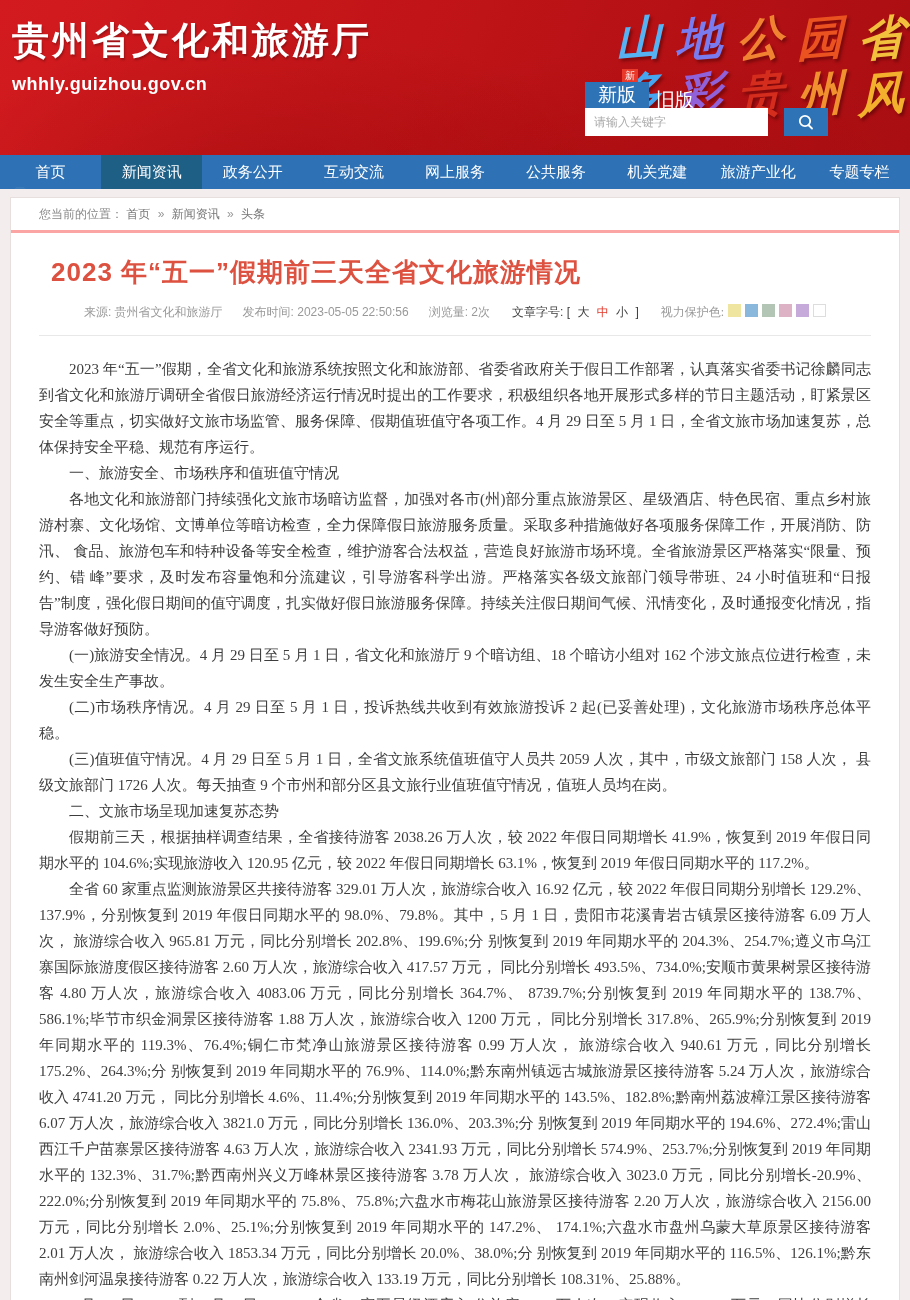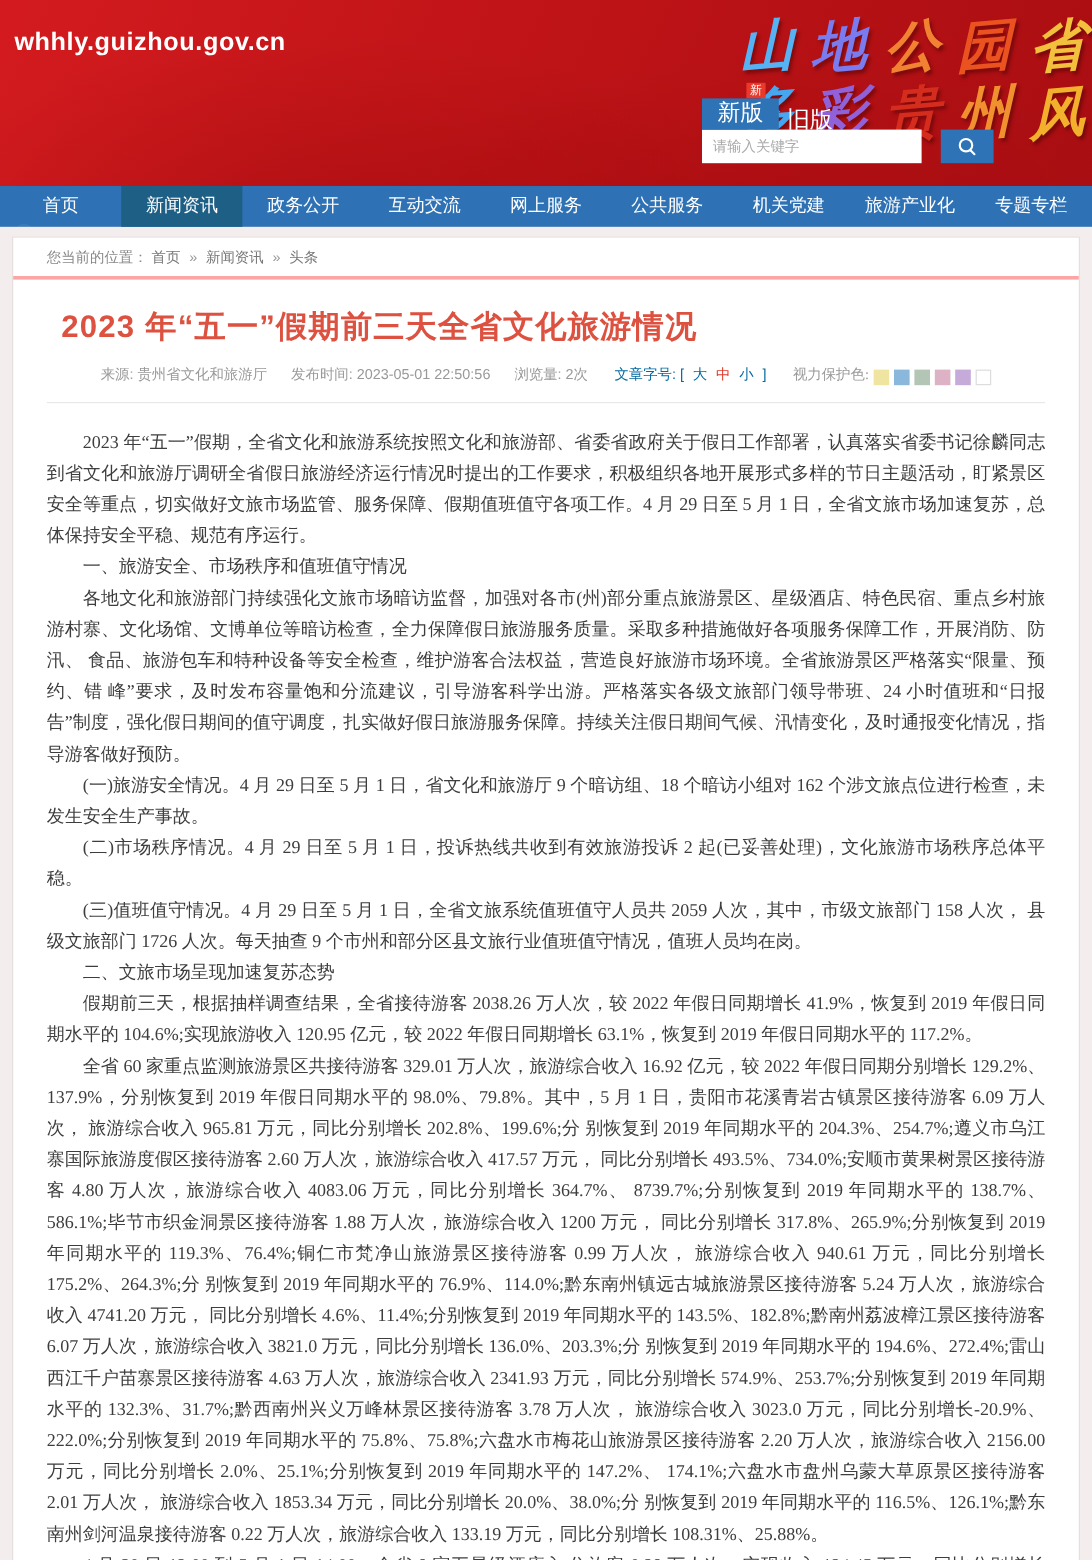--- a/index.html
+++ b/index.html
@@ -13,21 +13,21 @@
   
   .header{
     position:relative; height:155px; overflow:hidden;
     background:
       radial-gradient(ellipse 600px 260px at 30% 120%, rgba(120,0,0,.25), transparent 60%),
       radial-gradient(ellipse 500px 200px at 70% 110%, rgba(140,0,0,.18), transparent 60%),
       linear-gradient(115deg,#d31b1f 0%,#be1317 50%,#a90e12 100%);
   }
   .site-block{ position:absolute; left:12px; top:16px; color:#fff; }
   .site-title{ font-size:37px; font-weight:bold; letter-spacing:3px; text-shadow:1px 2px 2px rgba(0,0,0,.25); }
-  .site-url{ font-size:21px; font-weight:bold; margin-top:8px; letter-spacing:.5px; }
+  .site-url{ font-size:18px; font-weight:bold; margin-top:8px; letter-spacing:.5px; }
 
   .slogan{ position:absolute; top:10px; right:6px; text-align:right;
     font-family:"DejaVu Serif","Liberation Serif",serif; font-weight:bold; font-style:italic; }
   .slogan-row{ height:56px; line-height:56px; white-space:nowrap; }
   .slogan-row span{ display:inline-block; font-size:46px; margin-left:9px;
     transform:rotate(-5deg) skewX(-4deg); text-shadow:2px 3px 3px rgba(60,0,0,.45); }
 
   .search-widget{ position:absolute; right:82px; top:82px; width:243px; }
   .search-tabs{ position:relative; height:26px; }
   .tab-new{ position:absolute; left:0; top:0; height:26px; line-height:26px; background:#2e73b6;
@@ -54,37 +54,38 @@
   .breadcrumb{ padding:8px 28px 7px; font-size:12px; color:#888; border-bottom:3px solid #fca5a5; }
   .breadcrumb a{ color:#777; text-decoration:none; cursor:pointer; }
   .breadcrumb .sep{ margin:0 4px; color:#999; }
 
   .article-title{ text-align:left; color:#dd5140; font-size:26px; font-weight:bold;
     margin:22px 40px 14px; letter-spacing:1px; }
   .meta-row{ display:flex; justify-content:center; align-items:center; gap:20px;
     font-size:12px; color:#999; padding-bottom:14px; border-bottom:1px solid #e8e8e8;
     margin:0 28px; flex-wrap:nowrap; }
   .meta-item{ white-space:nowrap; }
-  .fontsize-ctl span{ cursor:pointer; margin:0 2px; color:#0369a1; }
+  .fontsize-ctl span{ cursor:pointer; margin:0 2px; color:#404040; }
   .fontsize-ctl .fs-mid{ color:#e0392b; }
-  .eyecare{ display:flex; align-items:flex-end; gap:4px;font-family:Liberation Serif, serif; }
+  .eyecare{ display:flex; align-items:flex-start; gap:4px;font-family:Liberation Serif, serif; }
   .swatch{ display:inline-block; width:13px; height:13px; cursor:pointer; }
   .swatch:last-child{ border:1px solid #ddd; }
 
   .article-body{ padding:20px 28px 30px; font-family:"Liberation Serif","DejaVu Serif",serif;
     font-size:15px; line-height:26px; color:#3d3d3d; text-align:justify; }
   .article-body p{ text-indent:2em; margin:0; }
 
   .mag-icon{ display:block; }
 </style>
 </head>
 <body>
 
 <div class="header">
   <div class="site-block">
+    <div class="site-title">贵州省文化和旅游厅</div>
     <div class="site-url">whhly.guizhou.gov.cn</div>
   </div>
 
   <div class="slogan">
     <div class="slogan-row">
       <span style="color: rgb(87, 178, 243);">山</span>
       <span style="color: rgb(122, 123, 238);">地</span>
       <span style="color: rgb(240, 130, 50);">公</span>
       <span style="color: rgb(234, 83, 32);">园</span>
       <span style="color: rgb(242, 192, 60);">省</span>
@@ -136,21 +137,21 @@
     <span class="sep">»</span>
     <a>新闻资讯</a>
     <span class="sep">»</span>
     <a>头条</a>
   </div>
 
   <h1 class="article-title">2023 年“五一”假期前三天全省文化旅游情况</h1>
 
   <div class="meta-row">
     <span class="meta-item">来源: 贵州省文化和旅游厅</span>
-    <span class="meta-item">发布时间: 2023-05-01 22:50:56</span>
+    <span class="meta-item">发布时间: 2023-05-05 22:50:56</span>
     <span class="meta-item">浏览量: 2次</span>
     <span class="meta-item fontsize-ctl">
       <span>文章字号: [</span>
       <span>大</span>
       <span class="fs-mid">中</span>
       <span>小</span>
       <span>]</span>
     </span>
     <span class="meta-item eyecare">
       <span>视力保护色:</span>

